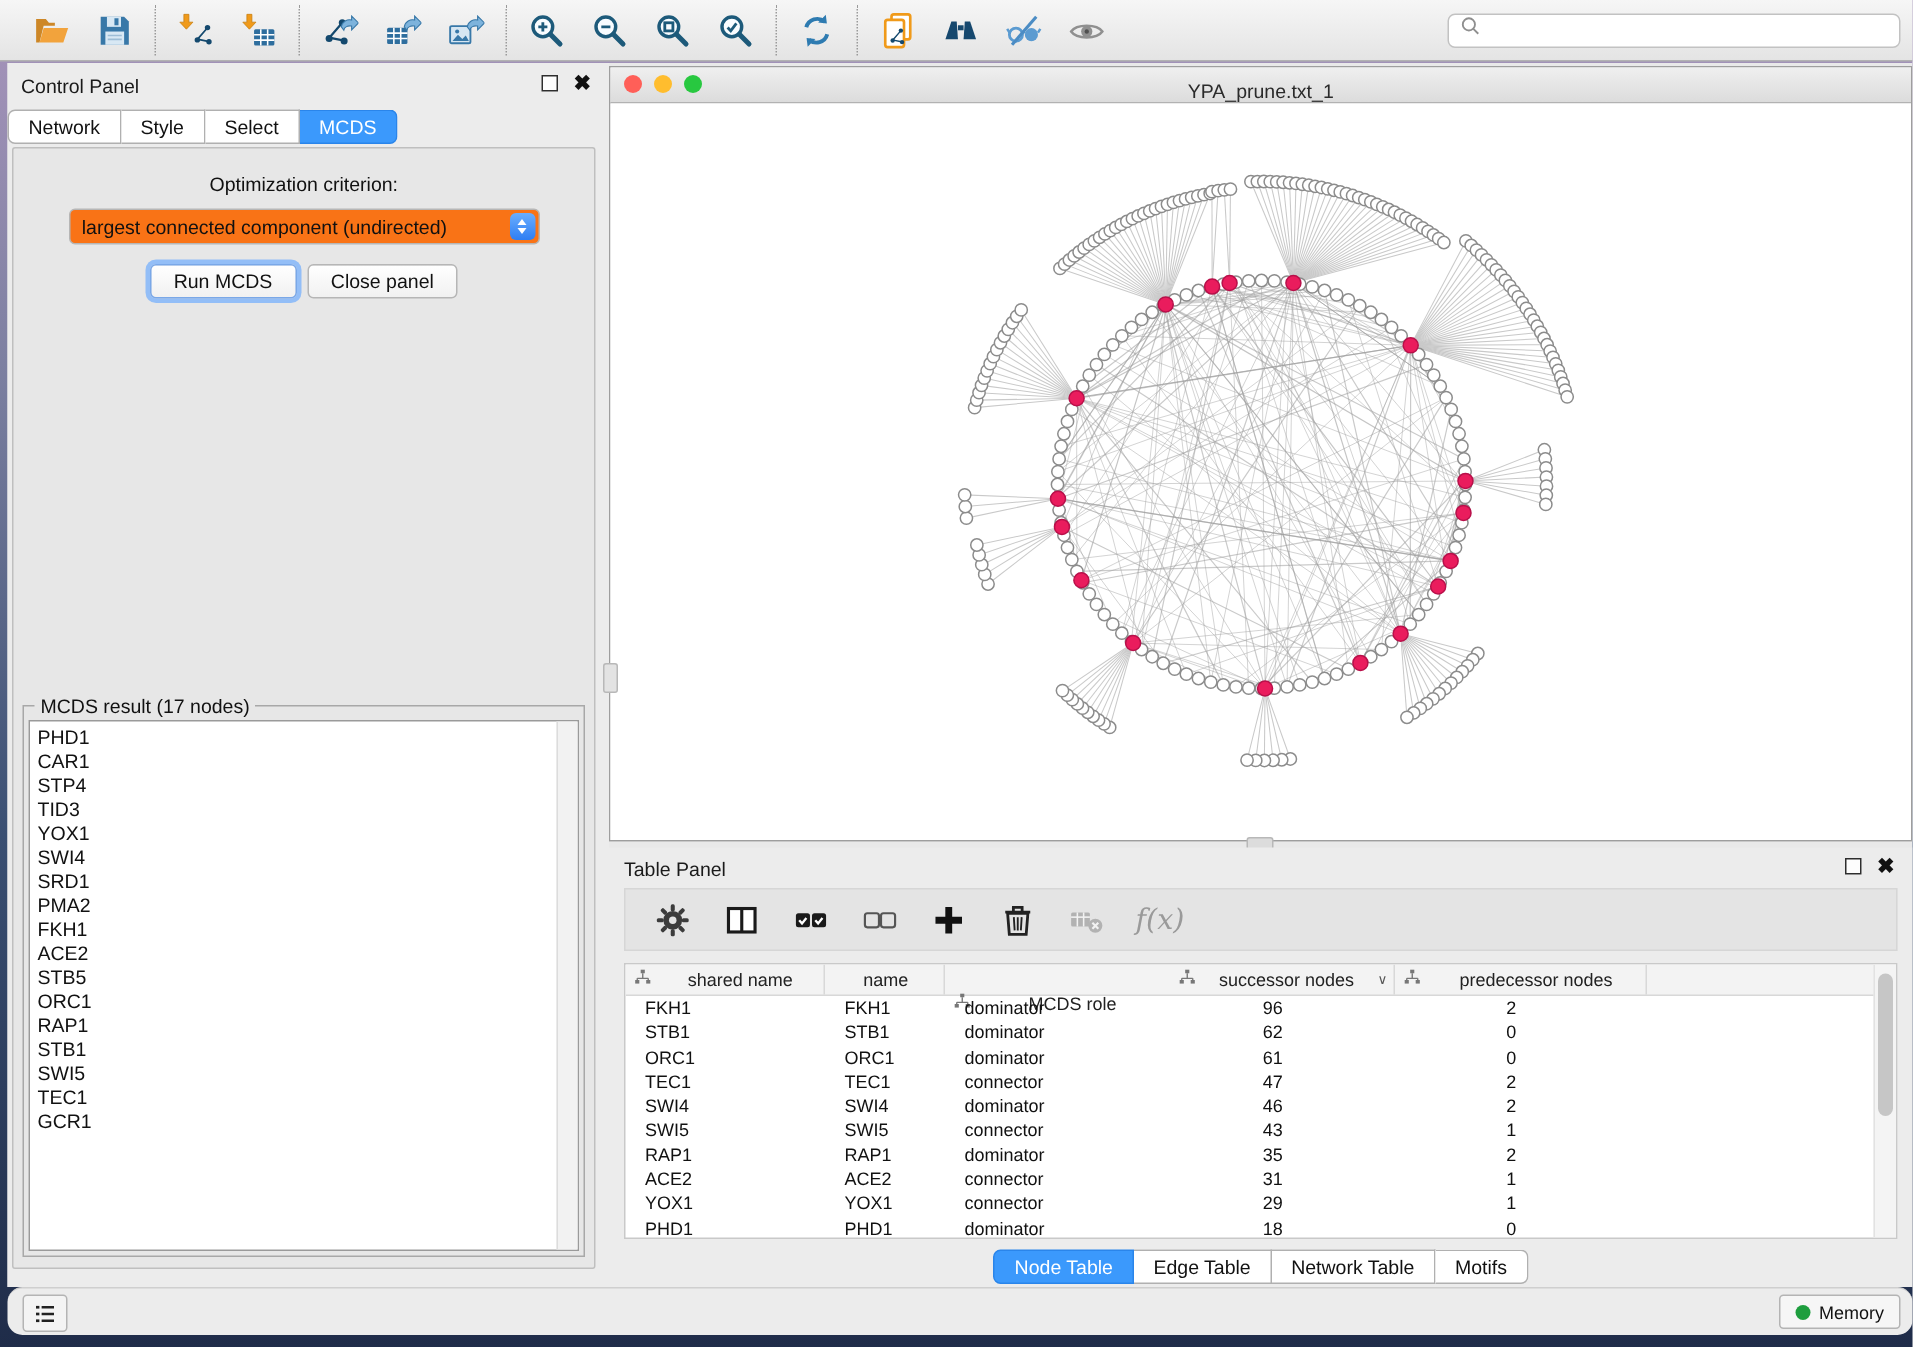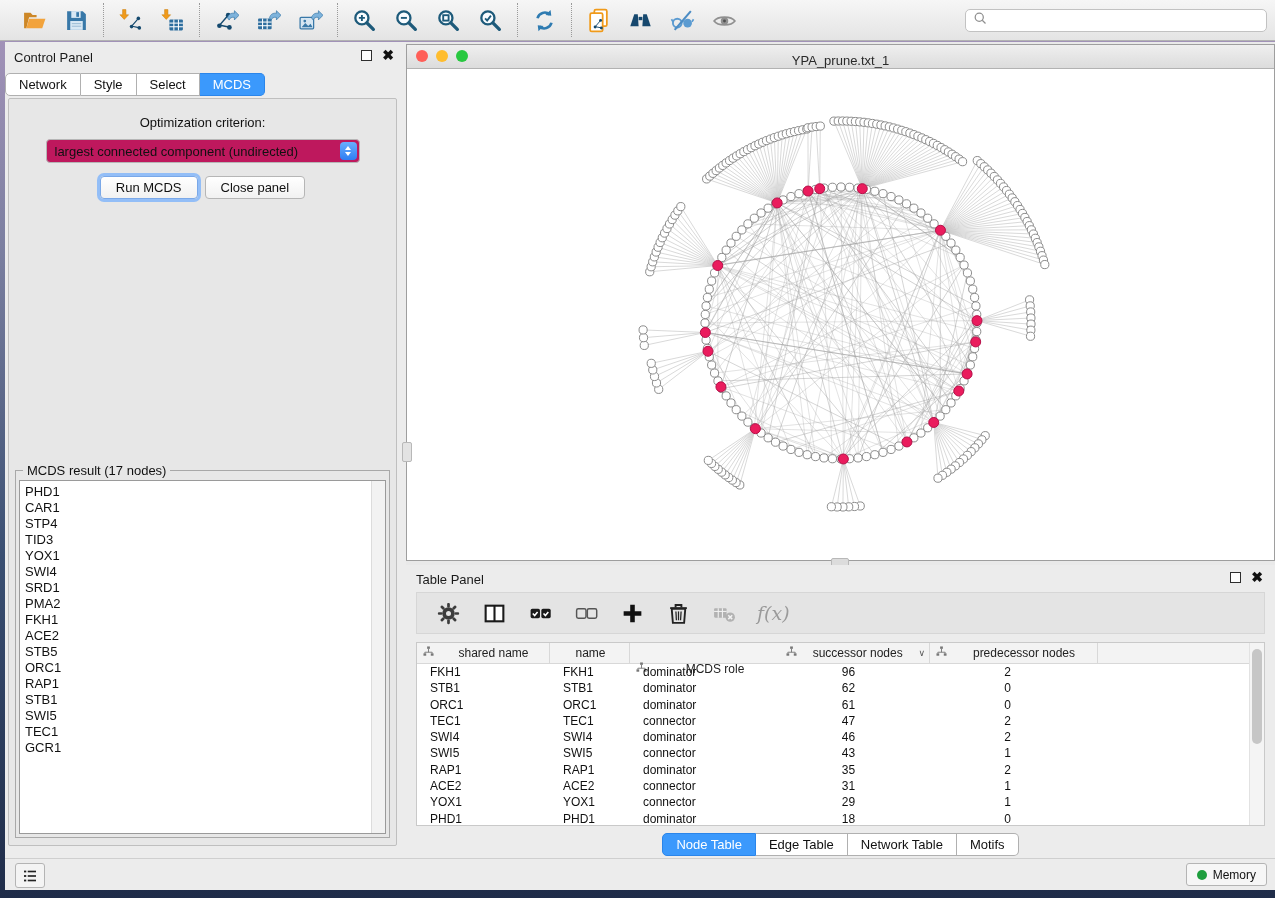--- a/index.html
+++ b/index.html
@@ -29,21 +29,21 @@
   .float-btn{width:9px;height:9px;border:1.5px solid #2e2e2e;background:#fdfdfd;}
   .close-btn{font-size:14px;font-weight:bold;color:#111;line-height:11px;}
   .cp-tabs{position:absolute;top:31px;left:0;right:0;display:flex;}
   .tab{font-size:13px;padding:3px 13px;background:#fff;border:1px solid #b0b0b0;border-left-width:0;color:#111;white-space:nowrap;}
   .tab:first-child{border-left-width:1px;border-radius:5px 0 0 5px;}
   .tab:last-child{border-radius:0 5px 5px 0;}
   .tab.active{background:#3b99fc;border-color:#2a85ea;color:#fff;}
   .cp-content{position:absolute;left:3px;right:9px;top:56px;bottom:12px;background:#e7e7e7;
     border:1px solid #bfbfbf;border-radius:2px;}
   .opt-label{margin-top:16px;text-align:center;font-size:13px;color:#111;}
-  .dropdown{margin:9px auto 0;width:312px;height:22px;background:#be185d;border:1px solid #b6b6b6;
+  .dropdown{margin:9px auto 0;width:312px;height:22px;background:#f97316;border:1px solid #b6b6b6;
     border-radius:4px;display:flex;align-items:center;}
   .dropdown-label{flex:1;font-size:13px;padding-left:8px;color:#111;}
   .stepper{width:17px;height:18px;margin-right:2px;border-radius:4px;
     background:linear-gradient(#6aaefe,#2e7ef3);display:flex;flex-direction:column;
     align-items:center;justify-content:center;gap:2px;}
   .chev-up{width:0;height:0;border-left:3.5px solid transparent;border-right:3.5px solid transparent;border-bottom:4px solid #fff;}
   .chev-down{width:0;height:0;border-left:3.5px solid transparent;border-right:3.5px solid transparent;border-top:4px solid #fff;}
   .cp-buttons{margin-top:13px;display:flex;justify-content:center;gap:7px;}
   .btn{font-size:13px;padding:3px 15px;background:linear-gradient(#ffffff,#f1f1f1);
     border:1px solid #b6b6b6;border-radius:4px;color:#111;}
@@ -84,21 +84,21 @@
   .sort-chev{font-size:9px;color:#555;}
   .tr{display:flex;height:16.3px;line-height:16.3px;font-size:12px;color:#111;}
   .td{box-sizing:border-box;white-space:nowrap;overflow:hidden;}
   .td.left{padding-left:13px;text-align:left;}
   .td.right{padding-right:13px;text-align:center;}
   .tbl-scroll{position:absolute;right:0;top:0;bottom:0;width:14px;background:#f4f4f4;border-left:1px solid #e2e2e2;}
   .tbl-thumb{position:absolute;left:2px;right:2px;top:6px;height:95px;background:#c6c6c6;border-radius:5px;}
   .tp-tabs{position:absolute;left:0;right:0;top:268px;display:flex;justify-content:center;}
 
   
-  .statusbar{position:absolute;left:5px;top:858px;width:1270px;height:32px;background:#ececec;border-top:1px solid #cfcfcf;box-sizing:border-box;}
+  .statusbar{position:absolute;left:5px;top:858px;width:1270px;height:32px;background:#ececec;border-top:1px solid #cfcfcf;box-sizing:border-box;border-radius:10px;}
   .sb-btn{position:absolute;left:10px;top:4px;width:28px;height:23px;border:1px solid #b4b4b4;border-radius:3px;
     background:#f4f4f4;display:flex;align-items:center;justify-content:center;}
   .memory-btn{position:absolute;right:8px;top:4px;height:23px;border:1px solid #b4b4b4;border-radius:3px;
     background:#f6f6f6;display:flex;align-items:center;gap:6px;padding:0 10px;font-size:12px;color:#111;box-sizing:border-box;}
   .mem-dot{width:10px;height:10px;border-radius:50%;background:#1e9e3e;}
 </style>
 </head>
 <body>
 
 <div class="toolbar">

